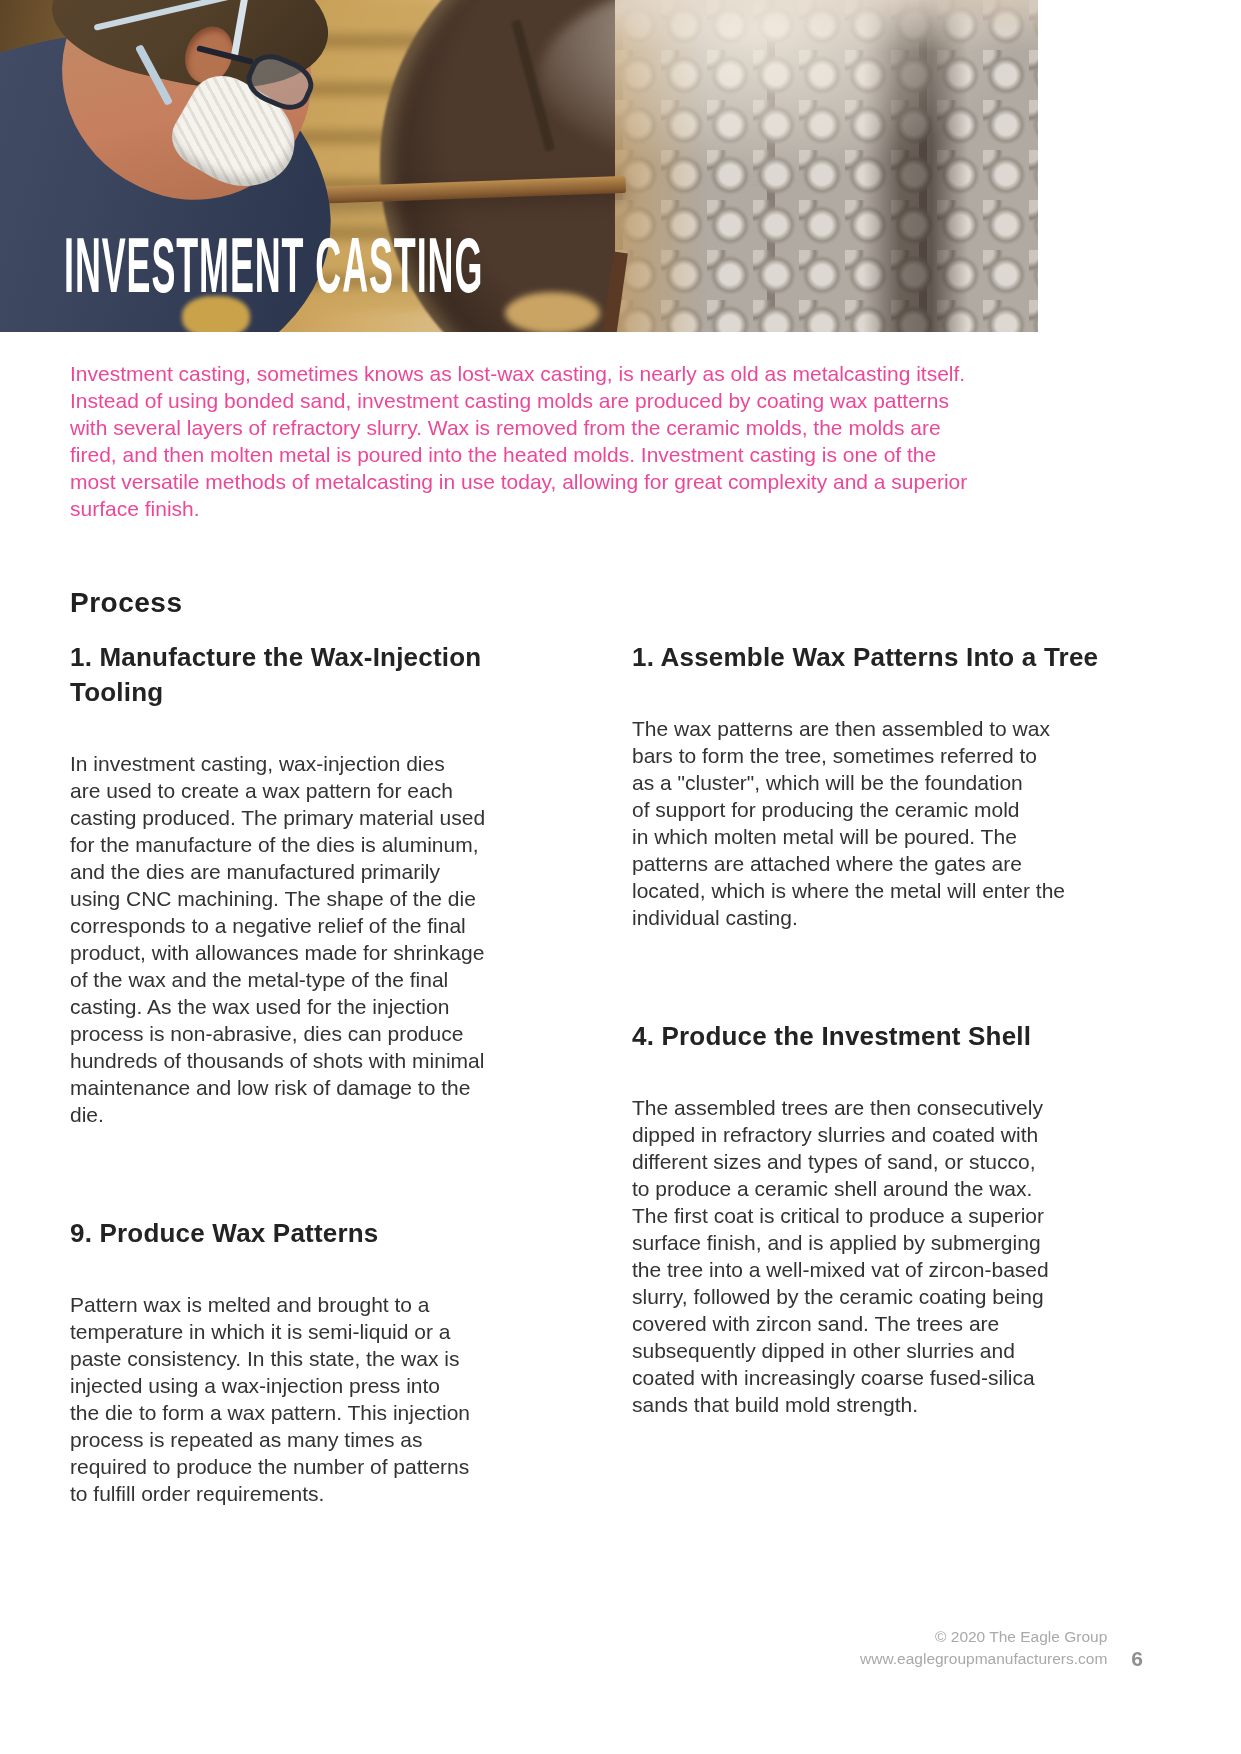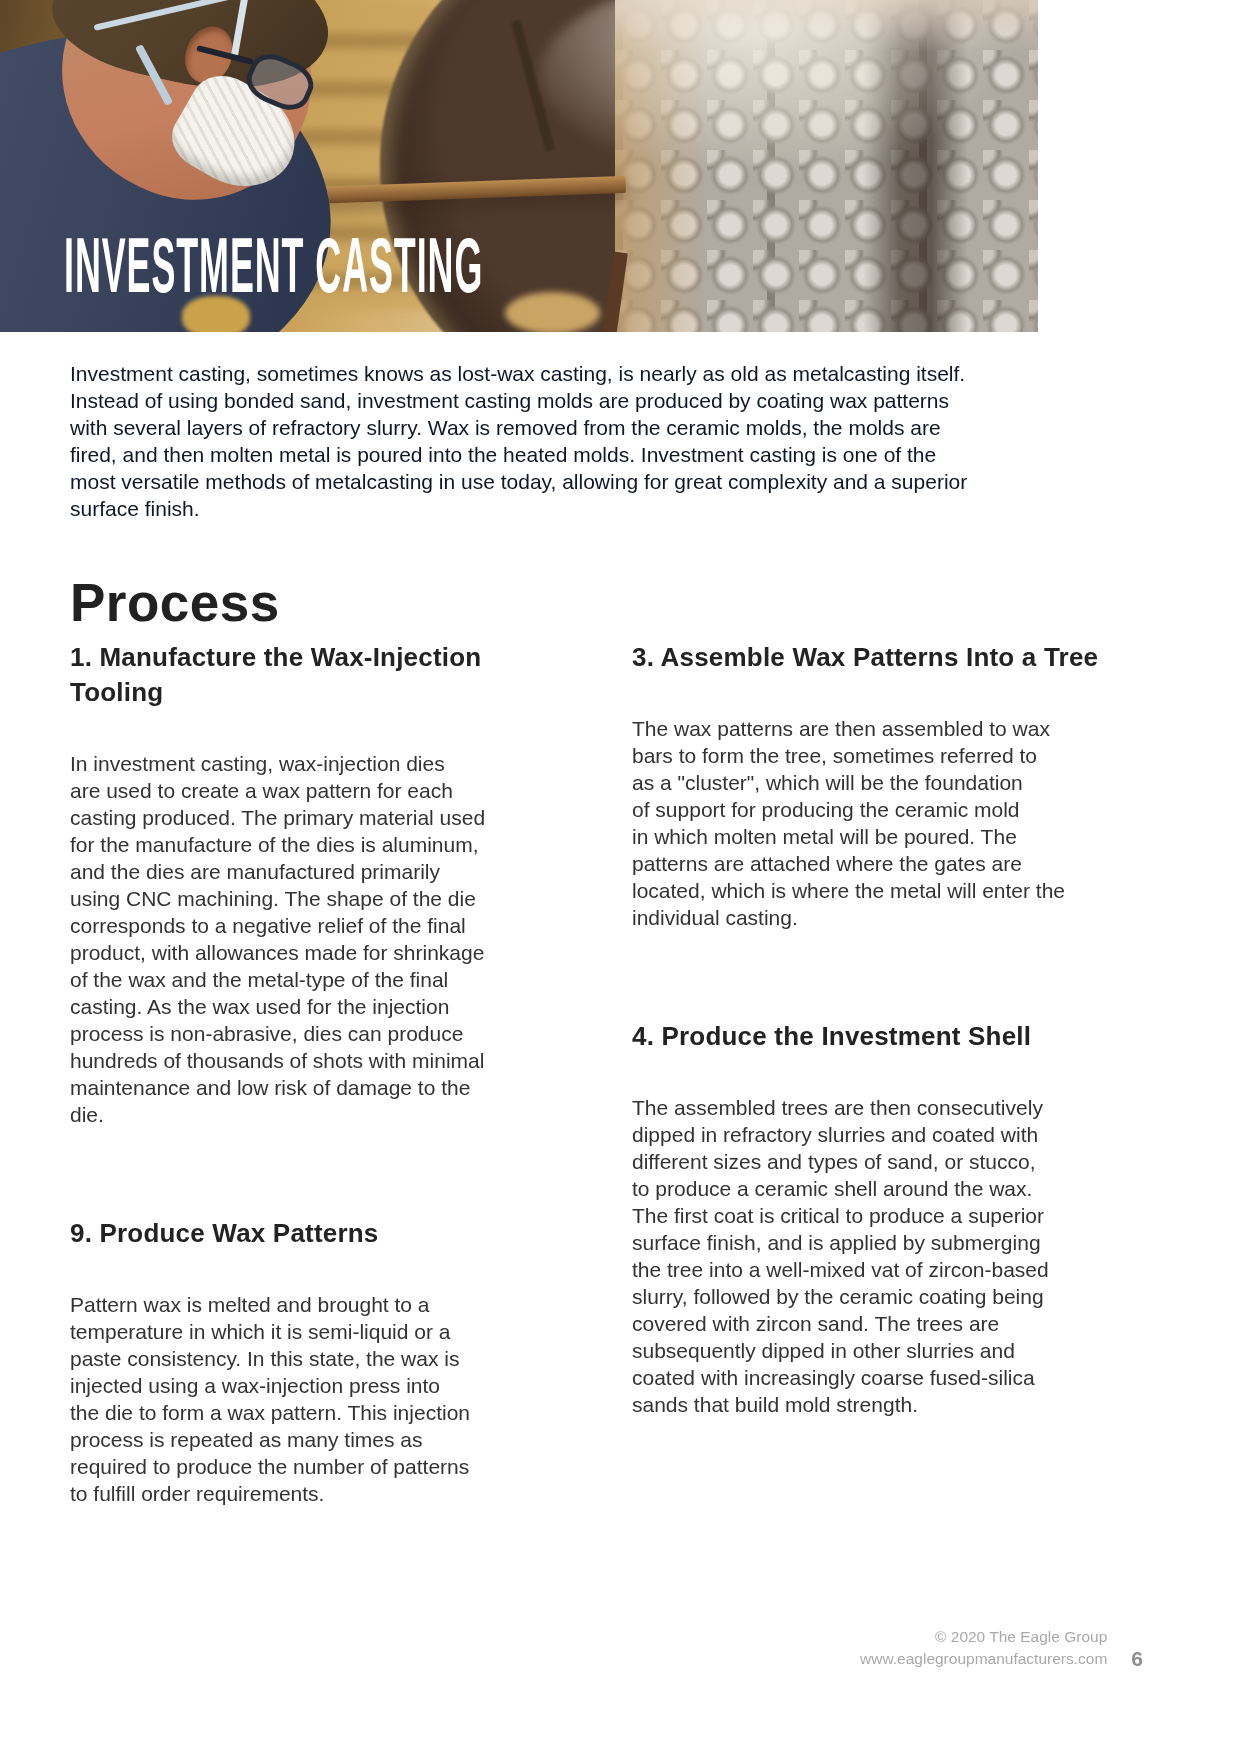--- a/index.html
+++ b/index.html
@@ -82,24 +82,24 @@
     background:rgba(165,175,185,.4);
   }
   .glasses-arm{left:196px;top:52px;width:58px;height:6px;transform:rotate(14deg);background:#1f2430;border-radius:3px;}
   .hero-title{
     left:64px;bottom:28px;margin:0;color:#ffffff;font-weight:700;font-size:78px;line-height:1;
     letter-spacing:2px;transform:scaleX(.46);transform-origin:left bottom;white-space:nowrap;
   }
   
   .content{padding:0 70px;}
   .intro{
-    margin:28px 0 0;font-size:21px;line-height:27px;color:#0f172a;white-space:pre-line;
+    margin:28px 0 0;font-size:21px;line-height:27px;color:#ec4899;white-space:pre-line;
   }
   .process-heading{
-    margin:58px 0 0;font-size:53px;line-height:46px;font-weight:700;color:#212121;letter-spacing:.5px;
+    margin:58px 0 0;font-size:28px;line-height:46px;font-weight:700;color:#212121;letter-spacing:.5px;
   }
   .columns{display:flex;gap:65px;margin-top:14px;align-items:flex-start;}
   .col-left{width:497px;flex:none;}
   .col-right{flex:1;min-width:0;}
   .section+.section{margin-top:88px;}
   .section h3{
     margin:0;font-size:26px;line-height:35px;font-weight:700;color:#232323;letter-spacing:.2px;
   }
   .section p{
     margin:40px 0 0;font-size:21px;line-height:27px;color:#333333;white-space:pre-line;
@@ -178,21 +178,21 @@
 paste consistency. In this state, the wax is
 injected using a wax-injection press into
 the die to form a wax pattern. This injection
 process is repeated as many times as
 required to produce the number of patterns
 to fulfill order requirements.</p>
       </section>
     </div>
     <div class="col-right">
       <section class="section">
-        <h3>3. Assemble Wax Patterns Into a Tree</h3>
+        <h3>1. Assemble Wax Patterns Into a Tree</h3>
         <p>The wax patterns are then assembled to wax
 bars to form the tree, sometimes referred to
 as a "cluster", which will be the foundation
 of support for producing the ceramic mold
 in which molten metal will be poured. The
 patterns are attached where the gates are
 located, which is where the metal will enter the
 individual casting.</p>
       </section>
       <section class="section">

